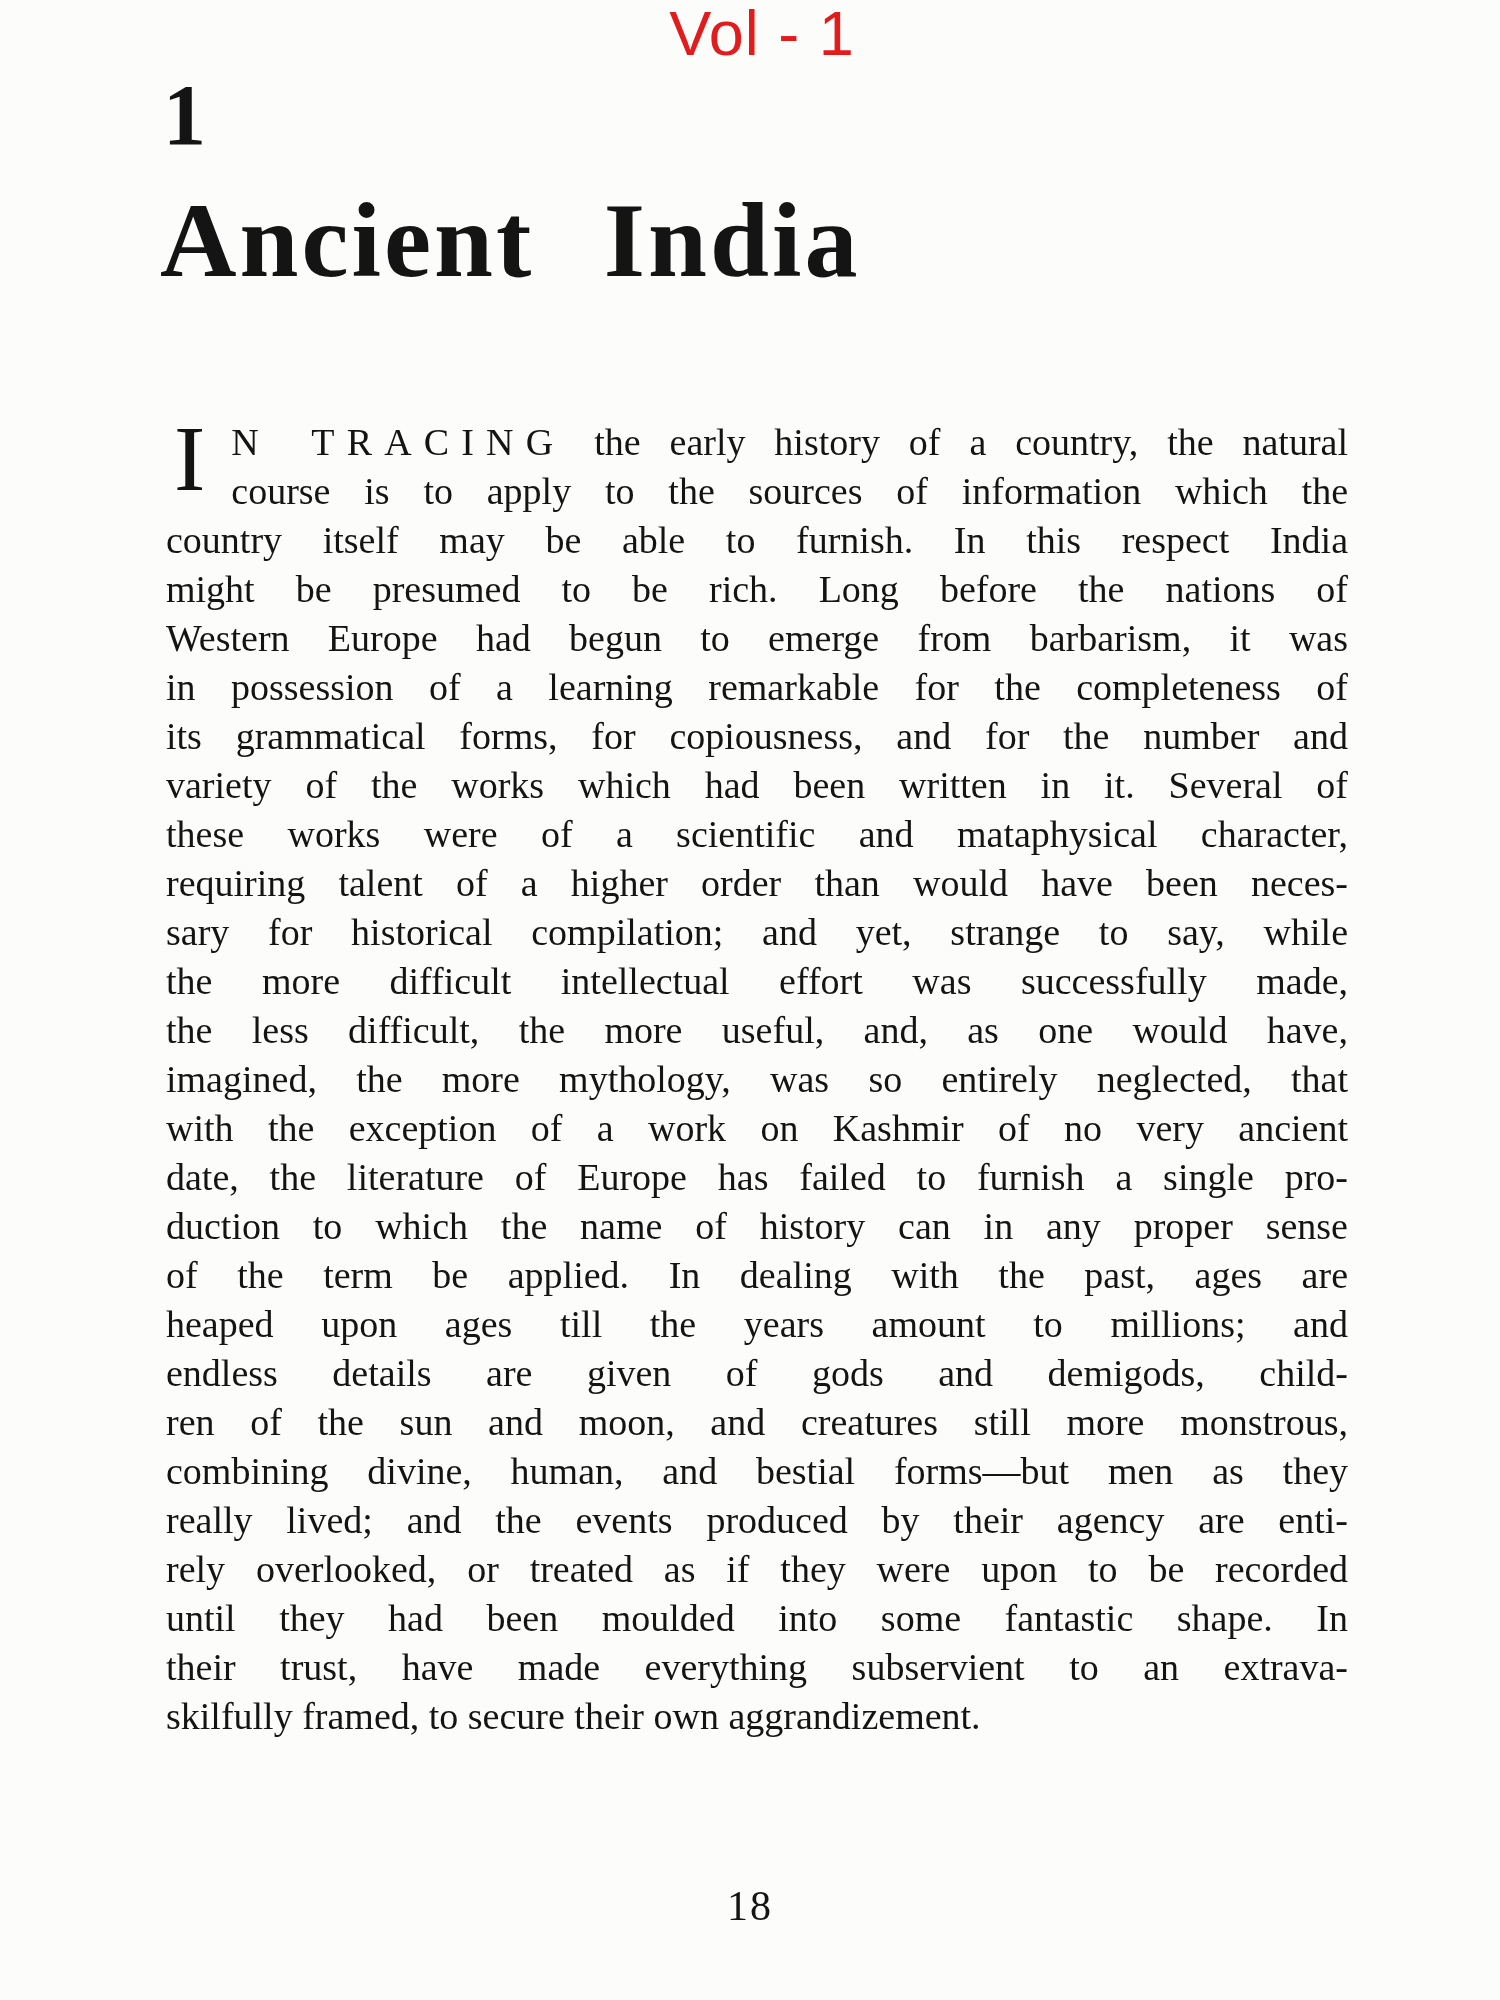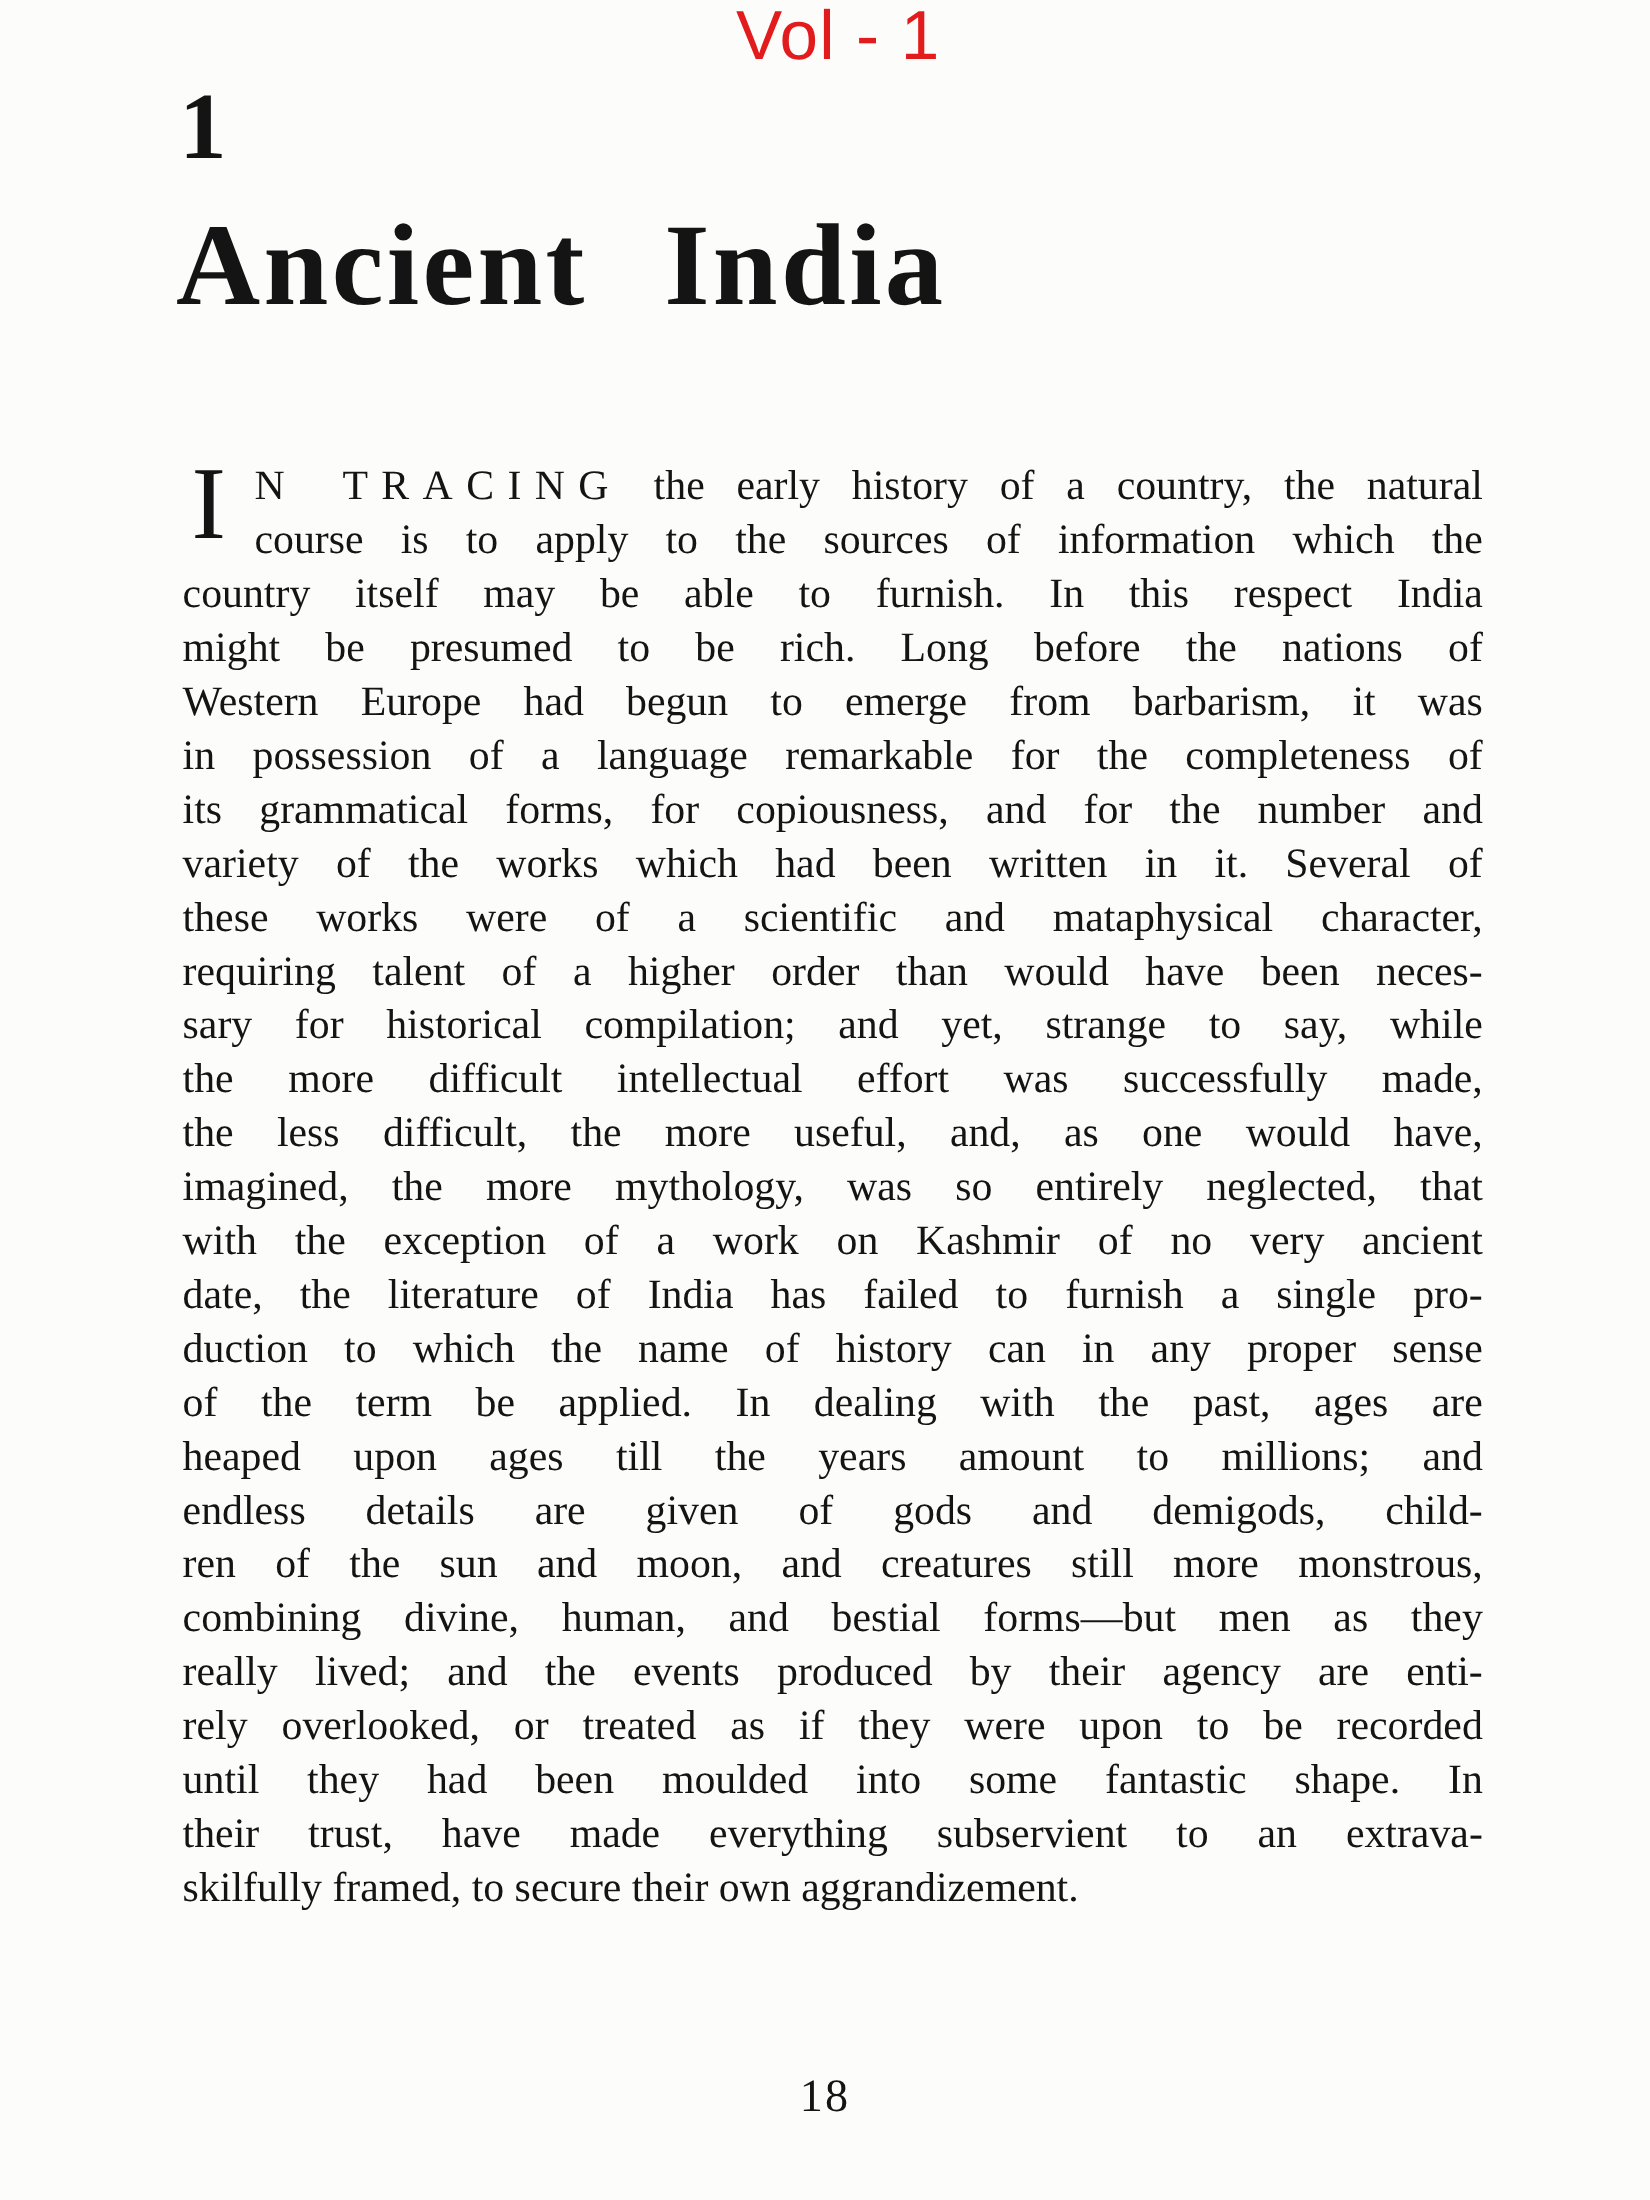--- a/index.html
+++ b/index.html
@@ -98,31 +98,31 @@
       <span class="opening-caps">N TRACING</span>
       <span>the early history of a country, the natural</span>
     </div>
 
     <div class="body-lines">
 
     <div class="line">course is to apply to the sources of information which the</div>
         <div class="line">country itself may be able to furnish. In this respect India</div>
         <div class="line">might be presumed to be rich. Long before the nations of</div>
         <div class="line">Western Europe had begun to emerge from barbarism, it was</div>
-        <div class="line">in possession of a language remarkable for the completeness of</div>
+        <div class="line">in possession of a learning remarkable for the completeness of</div>
         <div class="line">its grammatical forms, for copiousness, and for the number and</div>
         <div class="line">variety of the works which had been written in it. Several of</div>
         <div class="line">these works were of a scientific and mataphysical character,</div>
         <div class="line">requiring talent of a higher order than would have been neces-</div>
         <div class="line">sary for historical compilation; and yet, strange to say, while</div>
         <div class="line">the more difficult intellectual effort was successfully made,</div>
         <div class="line">the less difficult, the more useful, and, as one would have,</div>
         <div class="line">imagined, the more mythology, was so entirely neglected, that</div>
         <div class="line">with the exception of a work on Kashmir of no very ancient</div>
-        <div class="line">date, the literature of India has failed to furnish a single pro-</div>
+        <div class="line">date, the literature of Europe has failed to furnish a single pro-</div>
         <div class="line">duction to which the name of history can in any proper sense</div>
         <div class="line">of the term be applied. In dealing with the past, ages are</div>
         <div class="line">heaped upon ages till the years amount to millions; and</div>
         <div class="line">endless details are given of gods and demigods, child-</div>
         <div class="line">ren of the sun and moon, and creatures still more monstrous,</div>
         <div class="line">combining divine, human, and bestial forms—but men as they</div>
         <div class="line">really lived; and the events produced by their agency are enti-</div>
         <div class="line">rely overlooked, or treated as if they were upon to be recorded</div>
         <div class="line">until they had been moulded into some fantastic shape. In</div>
         <div class="line">their trust, have made everything subservient to an extrava-</div>

